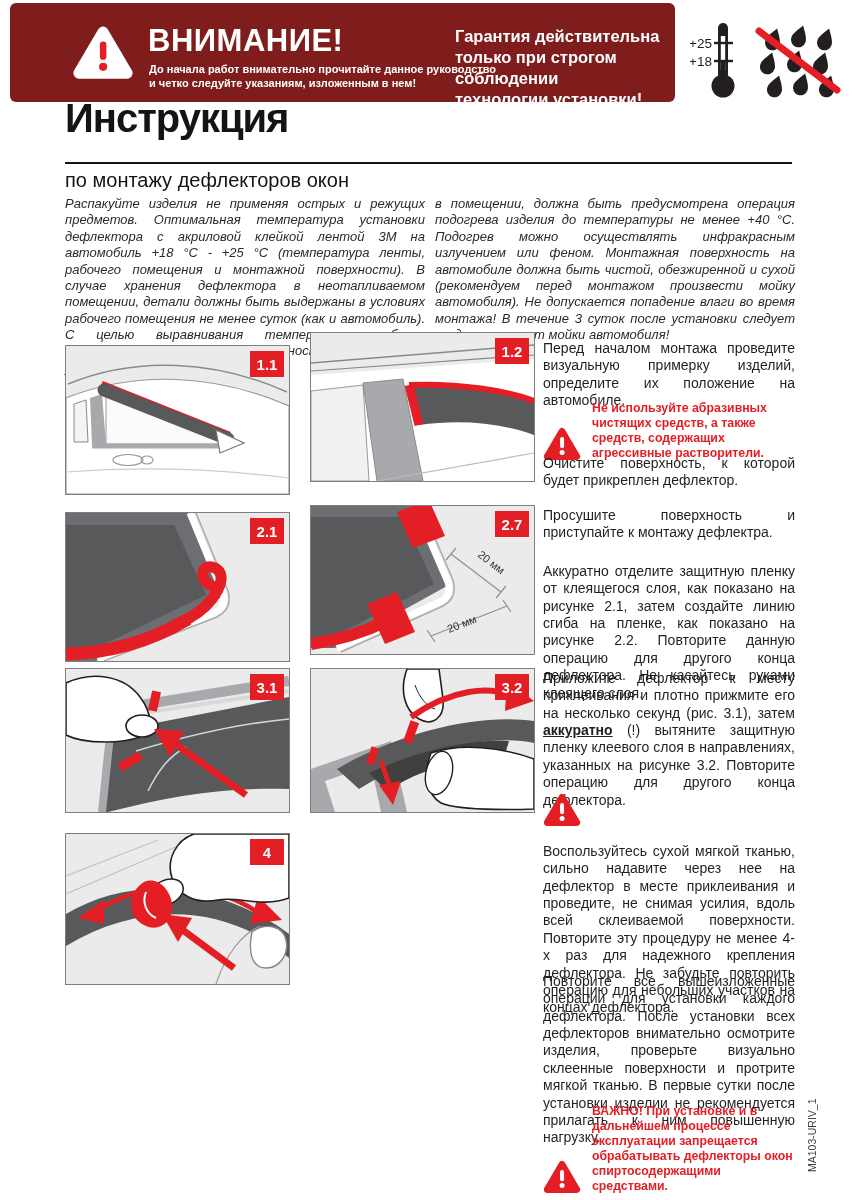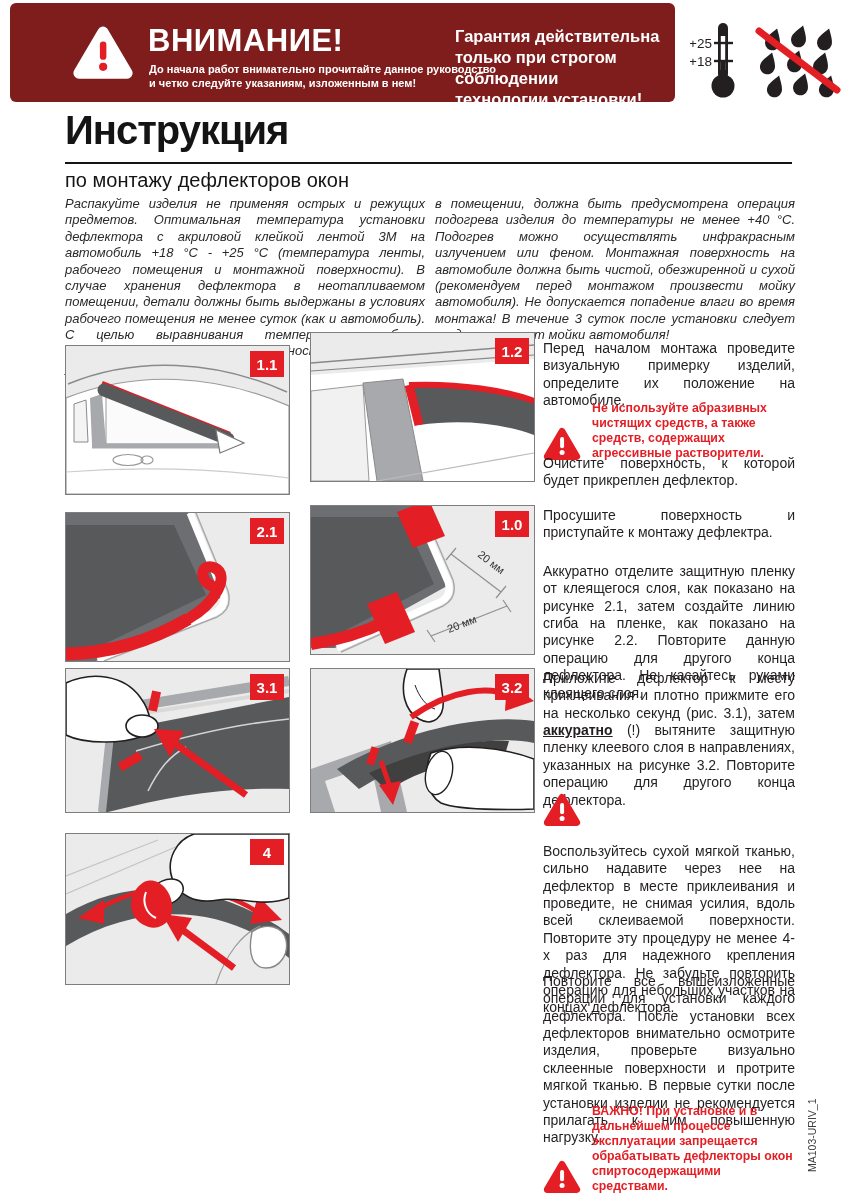--- a/index.html
+++ b/index.html
@@ -15,21 +15,21 @@
                 font-size:31px; font-weight:bold; letter-spacing:.5px; }
   .attn-sub { position:absolute; left:139px; top:59px; color:#fff;
               font-size:11px; line-height:1.3; font-weight:600; }
   .warranty { position:absolute; left:445px; top:23px; width:218px; color:#fff;
               font-size:16.5px; font-weight:bold; line-height:1.28; }
   .hdr-icons { position:absolute; left:684px; top:18px; width:165px; height:80px; }
   .thermo { position:absolute; left:6px; top:2px; }
   .norain { position:absolute; left:68px; top:4px; }
 
   
-  .title-main { position:absolute; left:65px; top:108px; font-size:40px; font-weight:bold;
+  .title-main { position:absolute; left:65px; top:96px; font-size:40px; font-weight:bold;
                 color:#141414; letter-spacing:-1px; }
   .title-rule { position:absolute; left:65px; top:162px; width:727px; height:2px; background:#141414; }
   .title-sub  { position:absolute; left:65px; top:169px; font-size:20px; color:#141414; }
 
   
   .intro { position:absolute; left:65px; top:196px; width:730px; display:flex; gap:10px; }
   .intro .col { width:360px; font-style:italic; font-size:13px; line-height:1.26;
                 text-align:justify; color:#2a2a2a; }
 
   
@@ -191,21 +191,21 @@
         <line x1="140" y1="48" x2="190" y2="86"></line>
         <line x1="135" y1="54" x2="145" y2="42"></line>
         <line x1="185" y1="92" x2="195" y2="80"></line>
         <line x1="120" y1="130" x2="196" y2="100"></line>
         <line x1="116" y1="124" x2="124" y2="136"></line>
         <line x1="192" y1="94" x2="200" y2="106"></line>
       </g>
       <text transform="translate(166,50) rotate(38)" font-size="11" fill="#333333">20 мм</text>
       <text transform="translate(138,127) rotate(-21)" font-size="11" fill="#333333">20 мм</text>
     </svg>
-    <div class="badge">1.0</div>
+    <div class="badge">2.7</div>
   </div>
 
   <div class="panel" style="left:65px; top:668px; width:223px; height:143px;">
     <svg width="223" height="143" viewBox="0 0 223 143">
       <rect width="223" height="143" fill="#ebebeb"></rect>
       <path d="M26,44 L223,12" stroke="#a7a9ac" stroke-width="10" fill="none"></path>
       <path d="M24,52 L223,22" stroke="#d9d9d9" stroke-width="4" fill="none"></path>
       <path d="M48,62 L223,28 L223,120 C160,118 108,126 42,143 L34,143 Z" fill="#58595b"></path>
       <path d="M44,66 L36,143" stroke="#a7a9ac" stroke-width="8"></path>
       <path d="M70,82 C130,64 180,54 223,50" stroke="#ffffff" stroke-width="1.5" fill="none" opacity=".75"></path>

